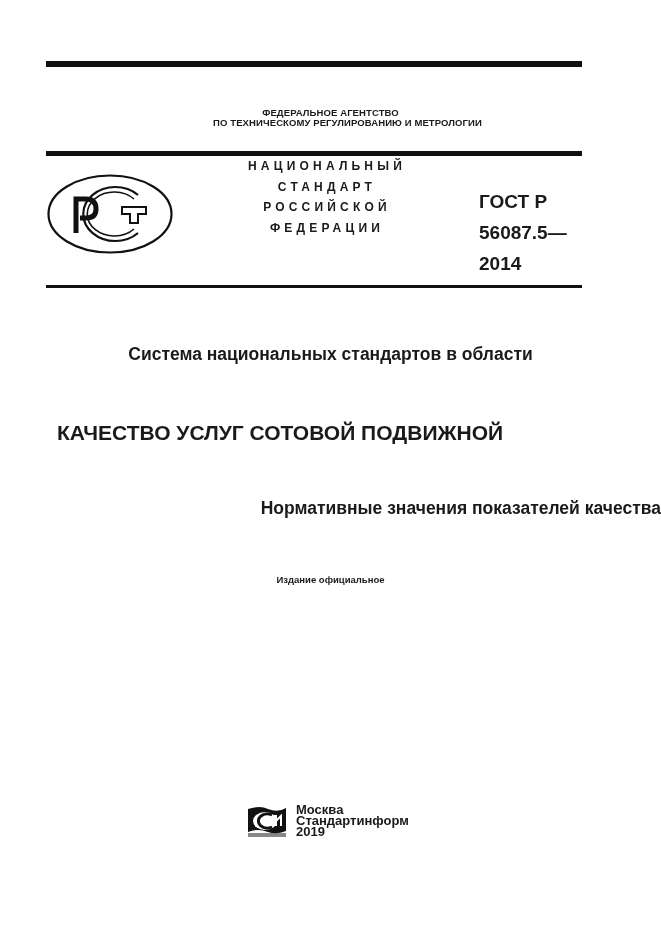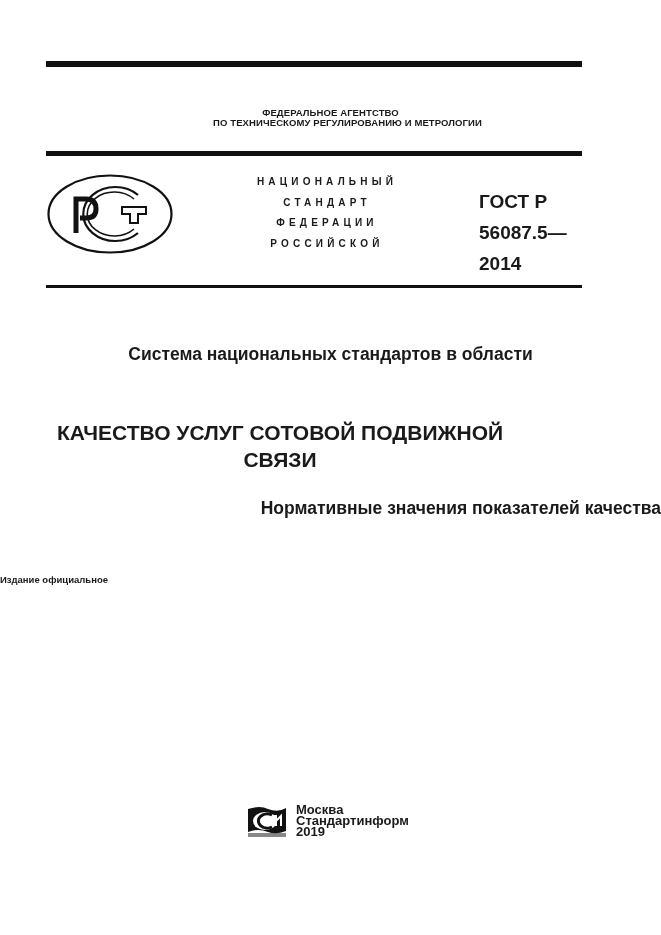--- a/index.html
+++ b/index.html
@@ -7,32 +7,32 @@
          font-family: "Liberation Sans", sans-serif; color: #1a1a1a; }
   .rule { position: absolute; left: 46px; width: 536px; background: #111; }
   .rule-1 { top: 61px; height: 6px; }
   .rule-2 { top: 151px; height: 5px; }
   .rule-3 { top: 285px; height: 3px; }
   .agency { position: absolute; left: 0; width: 661px; text-align: center;
             font-weight: bold; font-size: 9.5px; letter-spacing: 0.1px; }
   .agency-1 { top: 91px; margin-top: 16px; }
   .agency-2 { top: 117px; margin-left: 17px; }
   .logo { position: absolute; left: 46px; top: 173px; width: 128px; height: 82px; }
-  .national { position: absolute; left: 232px; top: 172px; width: 190px;
-              text-align: center; font-weight: bold; font-size: 10px;
+  .national { position: absolute; left: 232px; top: 156px; width: 190px;
+              text-align: center; font-weight: bold; font-size: 12px;
               letter-spacing: 4.2px; line-height: 20.5px; }
   .gost { position: absolute; left: 479px; top: 166px; font-weight: bold;
           font-size: 19px; line-height: 31px; margin-top: 20px; }
   .series { position: absolute; left: 0; width: 661px; top: 343px; text-align: center;
             font-weight: bold; font-size: 17.5px; line-height: 22px; }
   .title { position: absolute; left: 0; width: 560px; top: 419px; text-align: center;
            font-weight: bold; font-size: 21px; line-height: 27px; }
   .subtitle { position: absolute; left: 0; width: 661px; top: 498px; text-align: right;
               font-weight: bold; font-size: 17.5px; }
-  .edition { position: absolute; left: 0; width: 661px; top: 574px; 
+  .edition { position: absolute; left: 0; width: 661px; top: 574px; text-align: center;
              font-weight: bold; font-size: 9.5px; }
   .pub-logo { position: absolute; left: 246px; top: 805px; width: 42px; height: 33px; }
   .publisher { position: absolute; left: 296px; top: 804px; width: 88px; text-align: left;
                font-weight: bold; font-size: 13px; line-height: 11px; }
 </style>
 </head>
 <body>
 
 <div class="rule rule-1"></div>
 <div class="agency agency-1">ФЕДЕРАЛЬНОЕ АГЕНТСТВО</div>
@@ -48,39 +48,38 @@
 
     <path d="M30 60 L30 26 L40 26 Q50 26 50 36 Q50 45 40 45 L34 45" fill="none" stroke="#111" stroke-width="5"></path>
 
     <path d="M76 34 L100 34 L100 41 L92 41 L92 50 L84 50 L84 41 L76 41 Z" fill="none" stroke="#111" stroke-width="2"></path>
   </svg>
 </div>
 
 <div class="national">
   <div>НАЦИОНАЛЬНЫЙ</div>
   <div>СТАНДАРТ</div>
+  <div>РОССИЙСКОЙ</div>
   <div>ФЕДЕРАЦИИ</div>
-  <div>РОССИЙСКОЙ</div>
 </div>
 
 <div class="gost">
   <div>ГОСТ Р</div>
   <div>56087.5—</div>
   <div>2014</div>
 </div>
 
 <div class="rule rule-3"></div>
 
 <div class="series">
   <div>Система национальных стандартов в области</div>
 </div>
 
 <div class="title">
   <div>КАЧЕСТВО УСЛУГ СОТОВОЙ ПОДВИЖНОЙ</div>
-  <div>СВЯЗИ</div>
 </div>
 
 <div class="subtitle">Нормативные значения показателей качества</div>
 <div class="edition">Издание официальное</div>
 
 <div class="pub-logo">
   <svg width="42" height="33" viewBox="0 0 42 33">
     <path d="M2 4 Q14 0 22 4 Q32 8 40 3 L40 26 Q30 30 22 27 Q12 23 2 27 Z" fill="#111"></path>
     <ellipse cx="19" cy="16" rx="12" ry="9" fill="#fff"></ellipse>
     <path d="M26 10 A9 7 0 1 0 26 22" fill="none" stroke="#111" stroke-width="3"></path>

